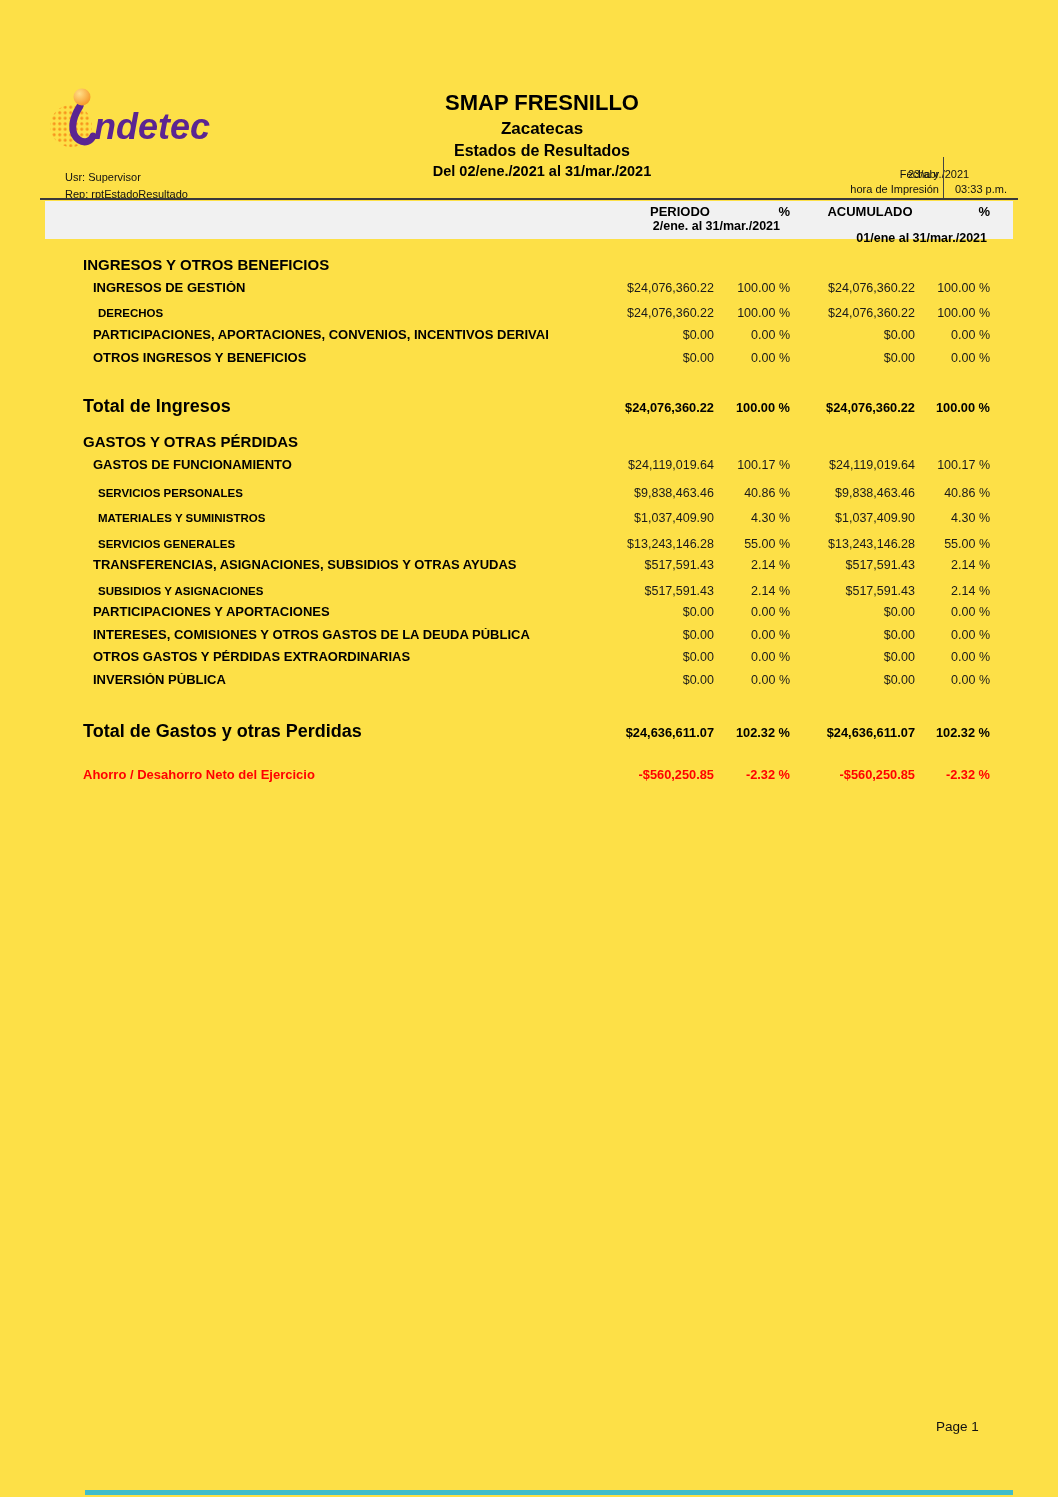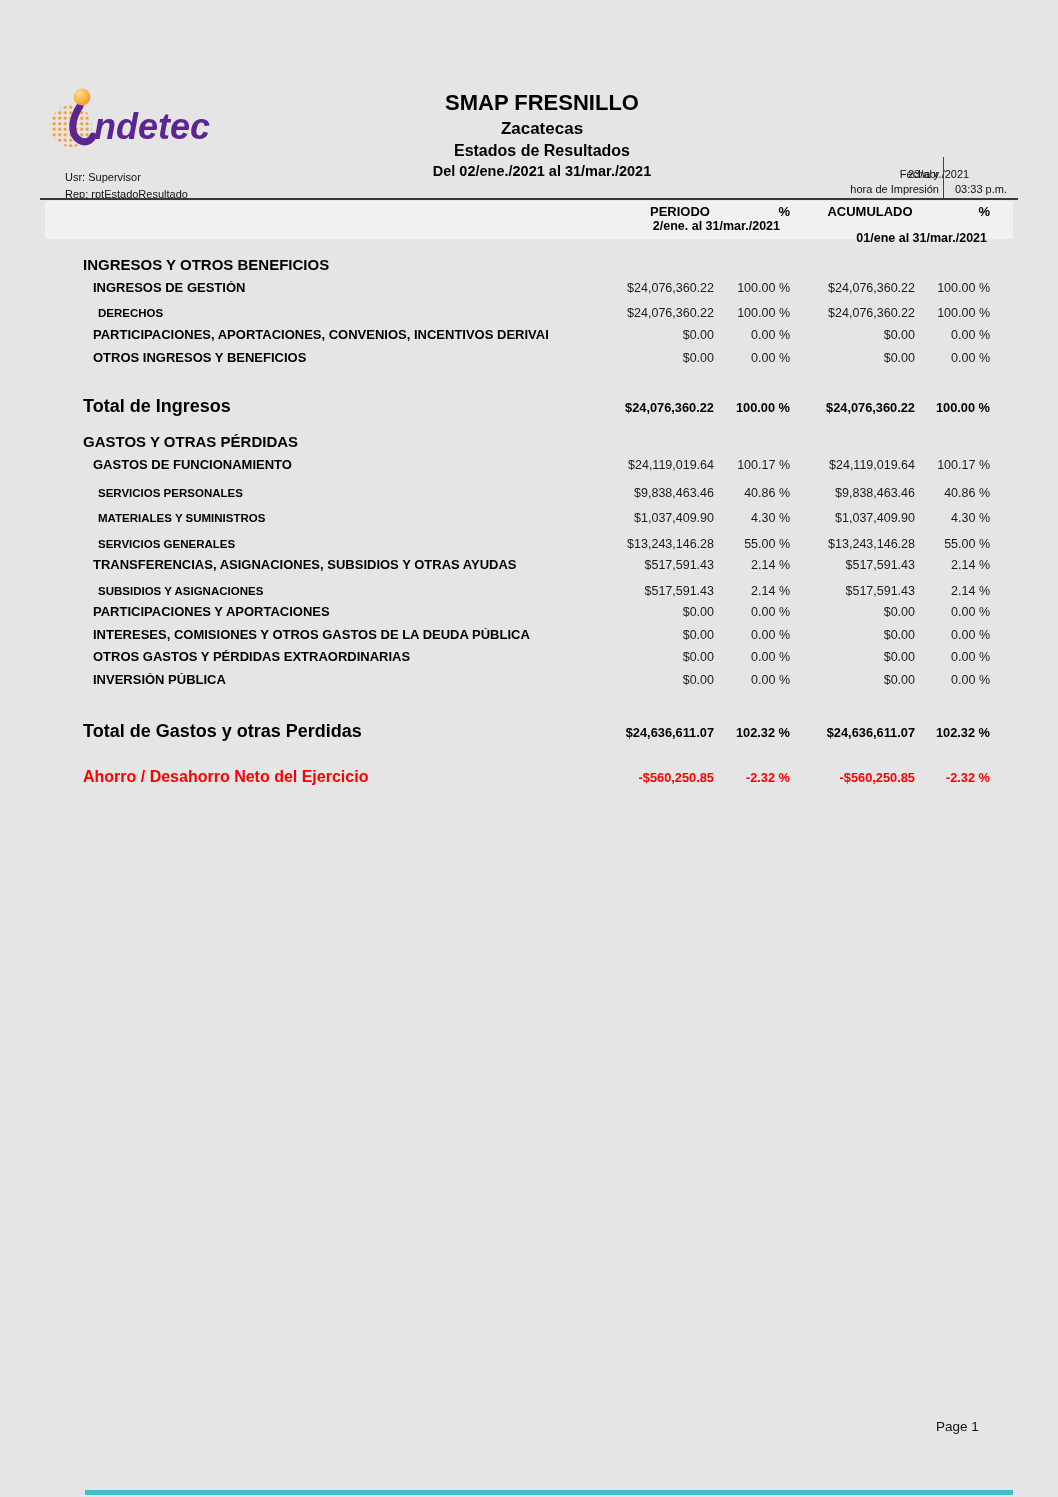--- a/index.html
+++ b/index.html
@@ -1,17 +1,17 @@
 <!DOCTYPE html>
 <html><head>
 <meta charset="utf-8">
 <style>
   html,body { margin:0; padding:0; background:#ffffff; }
   .page {
-    position:relative; width:1058px; height:1497px; background:#e5e5e5;
+    position:relative; width:1058px; height:1497px; background:#fde047;
     font-family:"Liberation Sans", sans-serif; color:#1a1a1a; overflow:hidden;
   }
   .abs { position:absolute; }
 
   
   .logo { left:46px; top:88px; width:190px; height:62px; }
   .logo svg { display:block; }
 
   
   .title-block { left:13px; top:0; width:1058px; text-align:center; }
@@ -48,21 +48,21 @@
   .statement { left:45px; top:250px; width:968px; height:560px; }
   .row { position:absolute; left:0; width:100%; display:flex; align-items:baseline; line-height:1.15; white-space:nowrap; }
   .lbl { width:540px; box-sizing:border-box; overflow:hidden; font-weight:bold; color:#000; }
   .c   { text-align:right; font-size:12.5px; color:#1a1a1a; }
   .c.a1 { width:129px; } .c.p1 { width:76px; } .c.a2 { width:125px; } .c.p2 { width:75px; }
 
   .row.section .lbl { font-size:15px;   padding-left:38px; }
   .row.group   .lbl { font-size:13px;   padding-left:48px; }
   .row.detail  .lbl { font-size:11.5px; padding-left:53px; }
   .row.total   .lbl { font-size:18px;   padding-left:38px; }
-  .row.net     .lbl { font-size:16px;   padding-left:38px; color:#ff0000; }
+  .row.net     .lbl { font-size:13px;   padding-left:38px; color:#ff0000; }
   .row.total .c { font-weight:bold; font-size:12.8px; color:#000; }
   .row.net   .c { font-weight:bold; font-size:12.8px; color:#ff0000; }
 
   
   .pagenum { left:936px; top:1419px; font-size:13.5px; color:#111; }
   .bottom-bar { left:85px; top:1490px; width:928px; height:5px; background:#3fbdcb; }
 </style>
 </head>
 <body>
 

